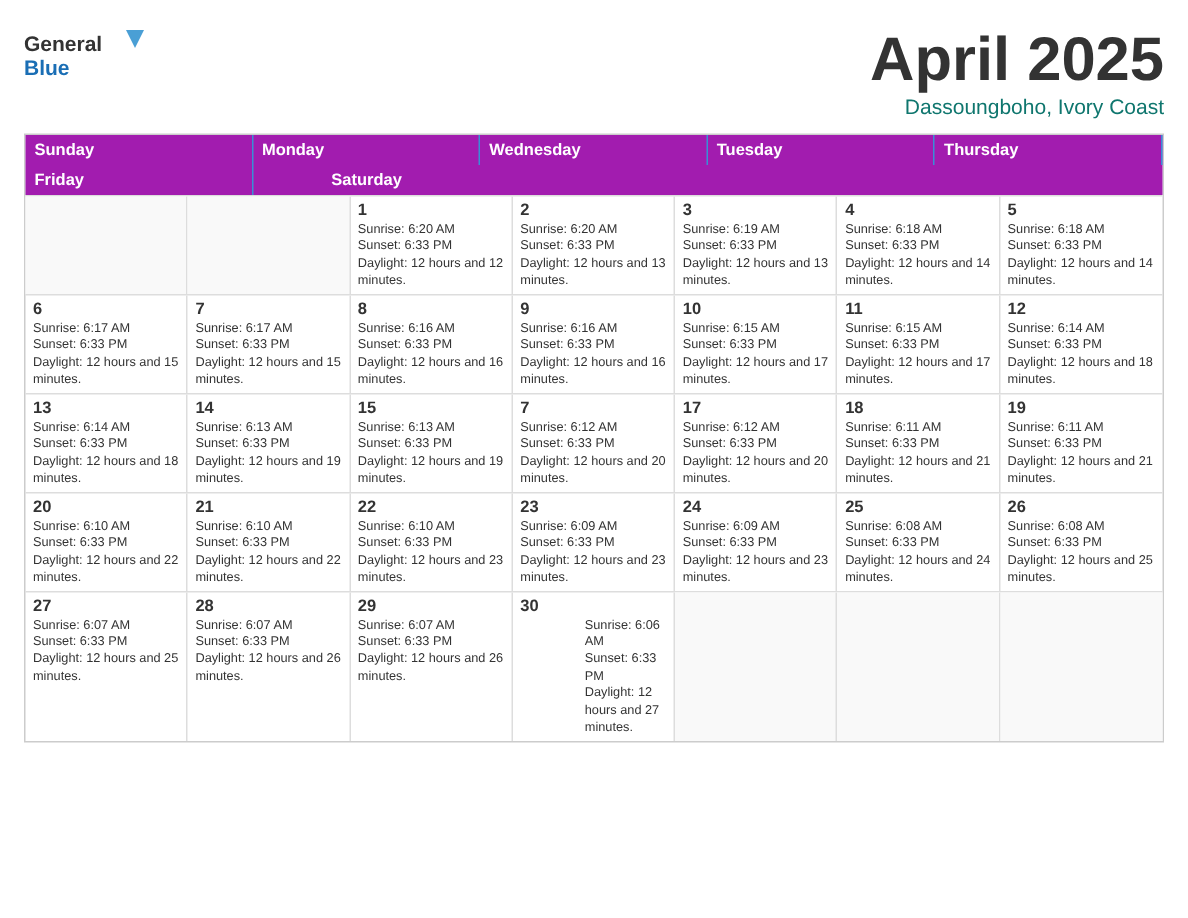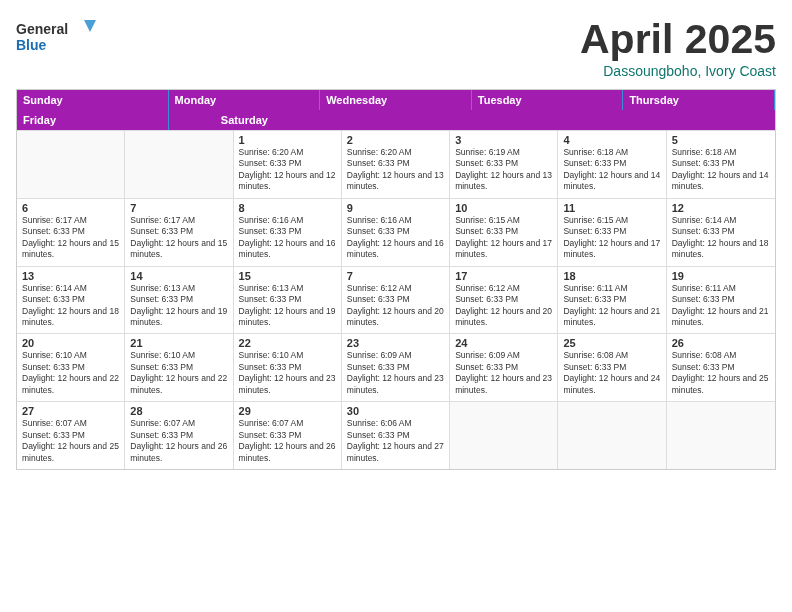--- a/index.html
+++ b/index.html
@@ -302,21 +302,21 @@
 Daylight: 12 hours and 26 minutes.</div>
           </div>
           <div class="cal-cell">
             <span class="day-number">29</span>
             <div class="cell-text" style="white-space: pre-line;">Sunrise: 6:07 AM
 Sunset: 6:33 PM
 Daylight: 12 hours and 26 minutes.</div>
           </div>
           <div class="cal-cell">
             <span class="day-number">30</span>
-            <div class="cell-text" style="white-space: pre-line;">Sunrise: 6:06 AM
+            <div class="cell-text" style="white-space: pre-line; margin-left: 43px;">Sunrise: 6:06 AM
 Sunset: 6:33 PM
 Daylight: 12 hours and 27 minutes.</div>
           </div>
           <div class="cal-cell empty"></div>
           <div class="cal-cell empty"></div>
           <div class="cal-cell empty"></div>
         </div>
       </div>
   </div>
 </div>

